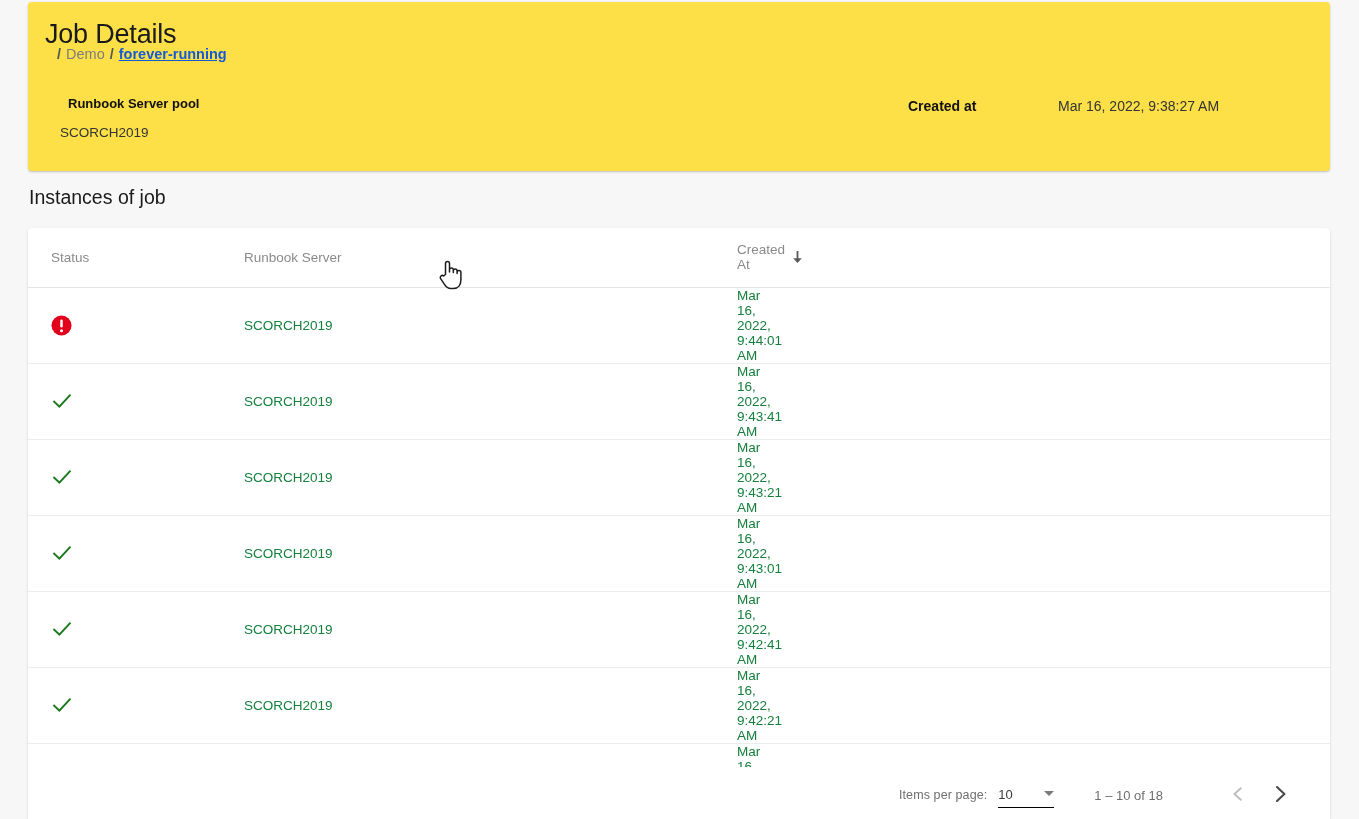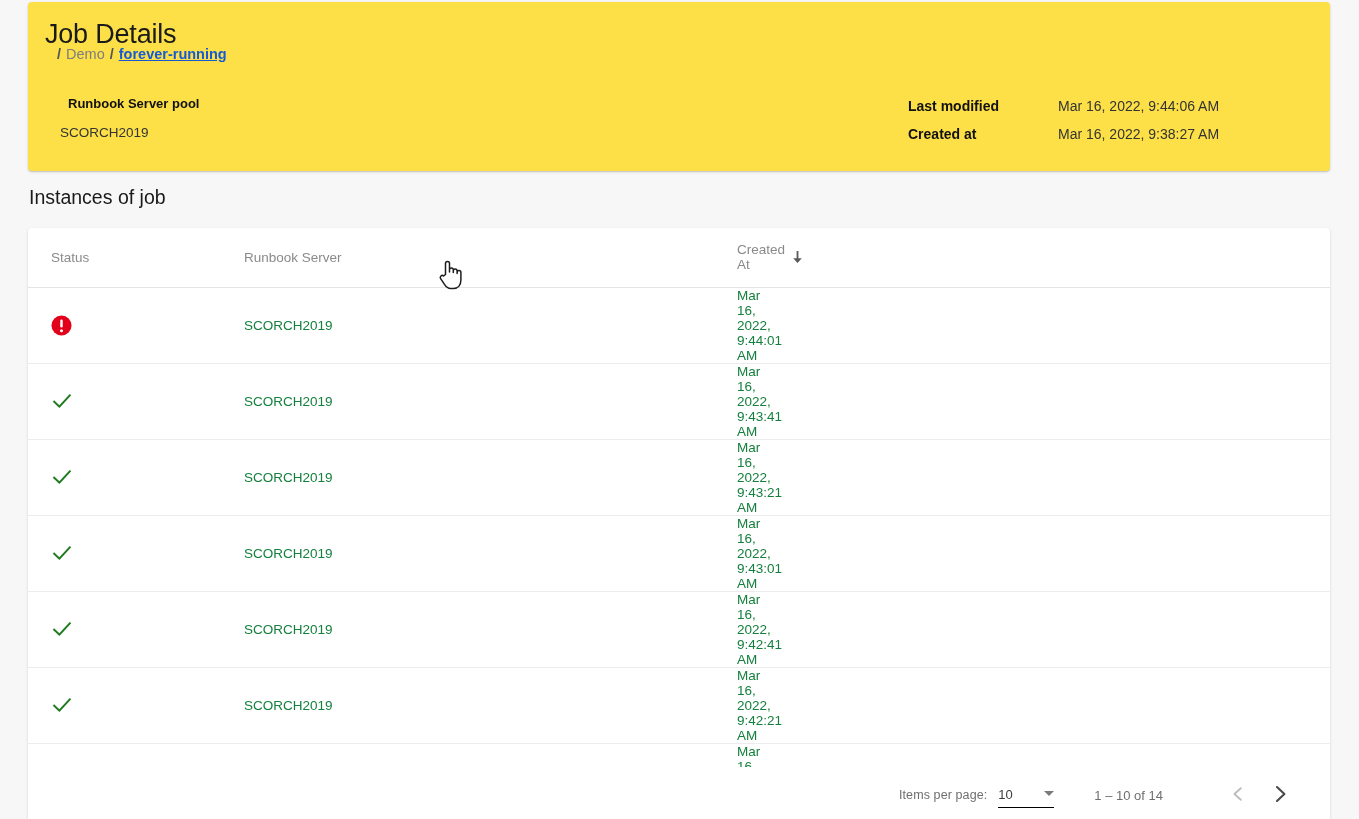--- a/index.html
+++ b/index.html
@@ -278,24 +278,20 @@
 
     <div class="breadcrumb">
       <span class="bc-sep">/</span><span class="bc-plain">Demo</span><span class="bc-sep">/</span><span class="bc-link">forever-running</span>
     </div>
 
     <div class="pool-label">Runbook Server pool</div>
     <div class="pool-value">SCORCH2019</div>
 
 
     <div class="meta">
-      <div class="meta-row">
-        <div class="meta-key">Last modified</div>
-        <div class="meta-val">Mar 16, 2022, 9:44:06 AM</div>
-      </div>
       <div class="meta-row">
         <div class="meta-key">Created at</div>
         <div class="meta-val">Mar 16, 2022, 9:38:27 AM</div>
       </div>
     </div>
   </div>
 
   <div class="section-heading">Instances of job</div>
 
   <div class="table-card">
@@ -389,21 +385,21 @@
     </table>
 
     <div class="paginator">
       <span class="pg-label">Items per page:</span>
 
       <div class="pg-select">
         <span>10</span>
         <span class="pg-caret"></span>
       </div>
 
-      <span class="pg-range">1 – 10 of 14</span>
+      <span class="pg-range">1 – 10 of 18</span>
 
       <button class="pg-btn disabled">
         <span>
           <svg width="18" height="18" viewBox="0 0 18 18" aria-hidden="true">
             <path d="M11.8 3.2 L5.4 9 L11.8 14.8" fill="none" stroke="#bdbdbd" stroke-width="1.9" stroke-linecap="round" stroke-linejoin="round"></path>
           </svg>
         </span>
       </button>
       <span class="pg-gap"></span>
       <button class="pg-btn">

